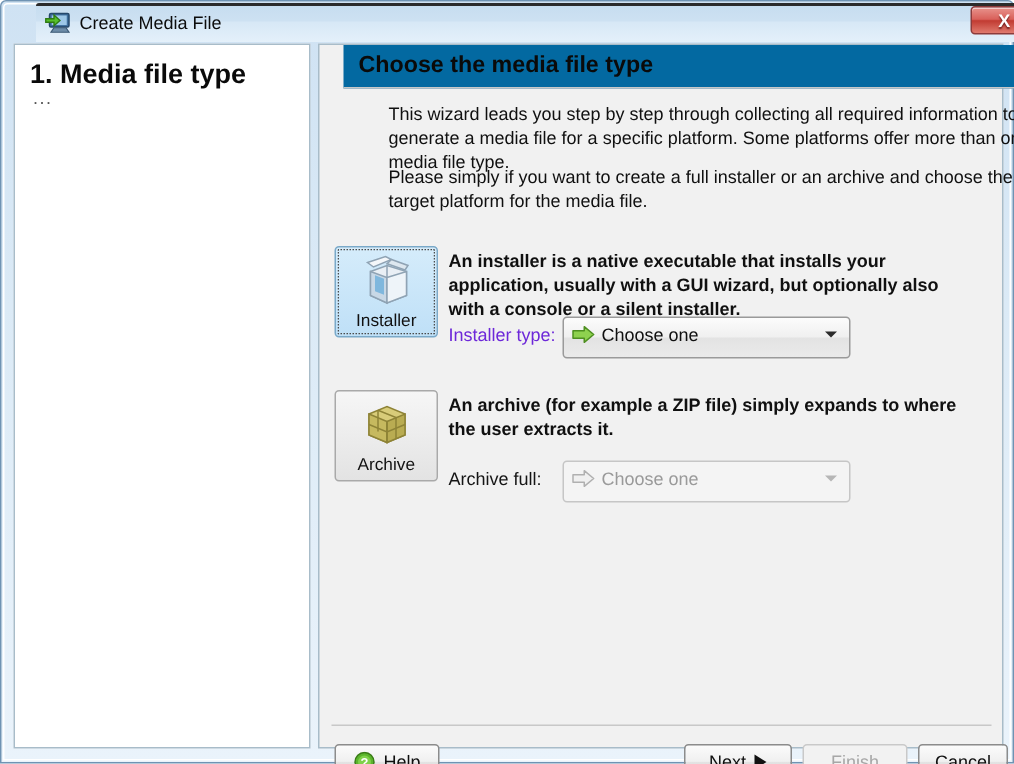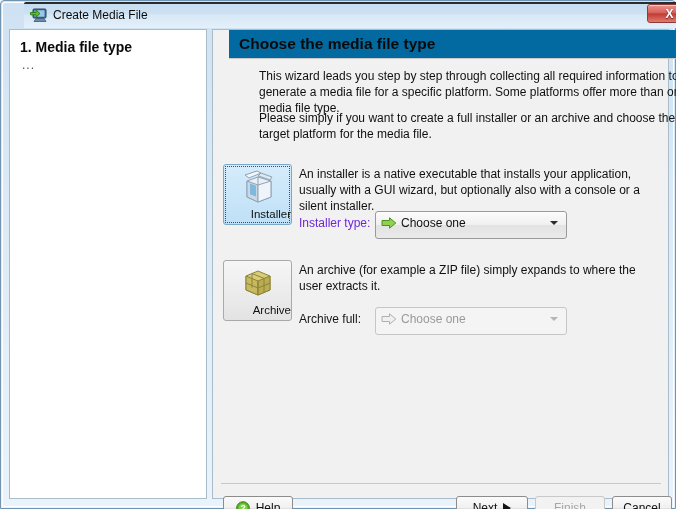--- a/index.html
+++ b/index.html
@@ -98,21 +98,21 @@
     left: 8px; top: 28px;
     width: 198px;
     height: 470px;
     box-sizing: border-box;
     background: #ffffff;
     border: 1px solid #a8bcc9;
   }
   .step-title {
     position: absolute;
     left: 10px; top: 9px;
-    font-size: 14px;
+    font-size: 18px;
     font-weight: bold;
     color: #0a0a0a;
     white-space: nowrap;
   }
   .step-sub {
     position: absolute;
     left: 12px; top: 28px;
     font-size: 12px;
     color: #555555;
     letter-spacing: 1px;
@@ -174,39 +174,40 @@
   }
   .opt-tile.plain {
     background: linear-gradient(to bottom, #f6f6f6 0%, #e3e3e3 100%);
     border: 1px solid #a9a9a9;
     border-radius: 3px;
   }
   .opt-tile-label {
     position: absolute;
     left: 0; bottom: 4px;
     width: 100%;
-    text-align: right;
+    text-align: center;
     font-size: 11.5px;
     color: #111111;
   }
   .opt-tile-icon {
     position: absolute;
     left: 50%;
     top: 4px;
     transform: translateX(-50%);
     width: 38px;
     height: 36px;
   }
 
   .opt-desc {
     position: absolute;
     width: 353px;
     font-size: 12px;
     color: #101010;
     line-height: 16px;
+    font-weight: bold;
   }
 
   .type-label {
     position: absolute;
     font-size: 12px;
     color: #6d28d9;
     white-space: nowrap;
   }
   .type-label.disabled { color: #151515; }
 

